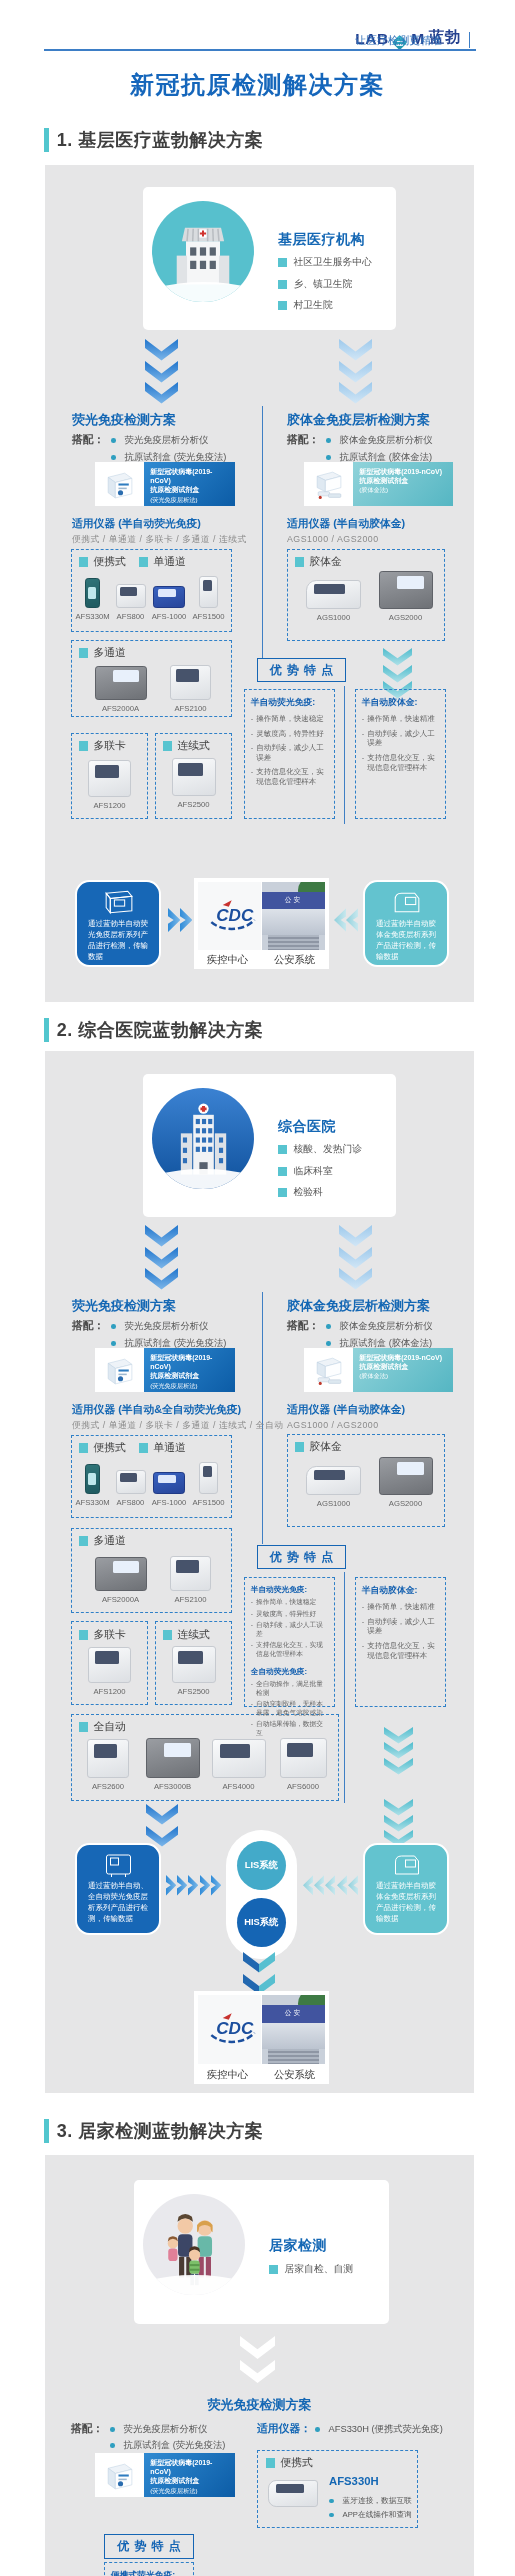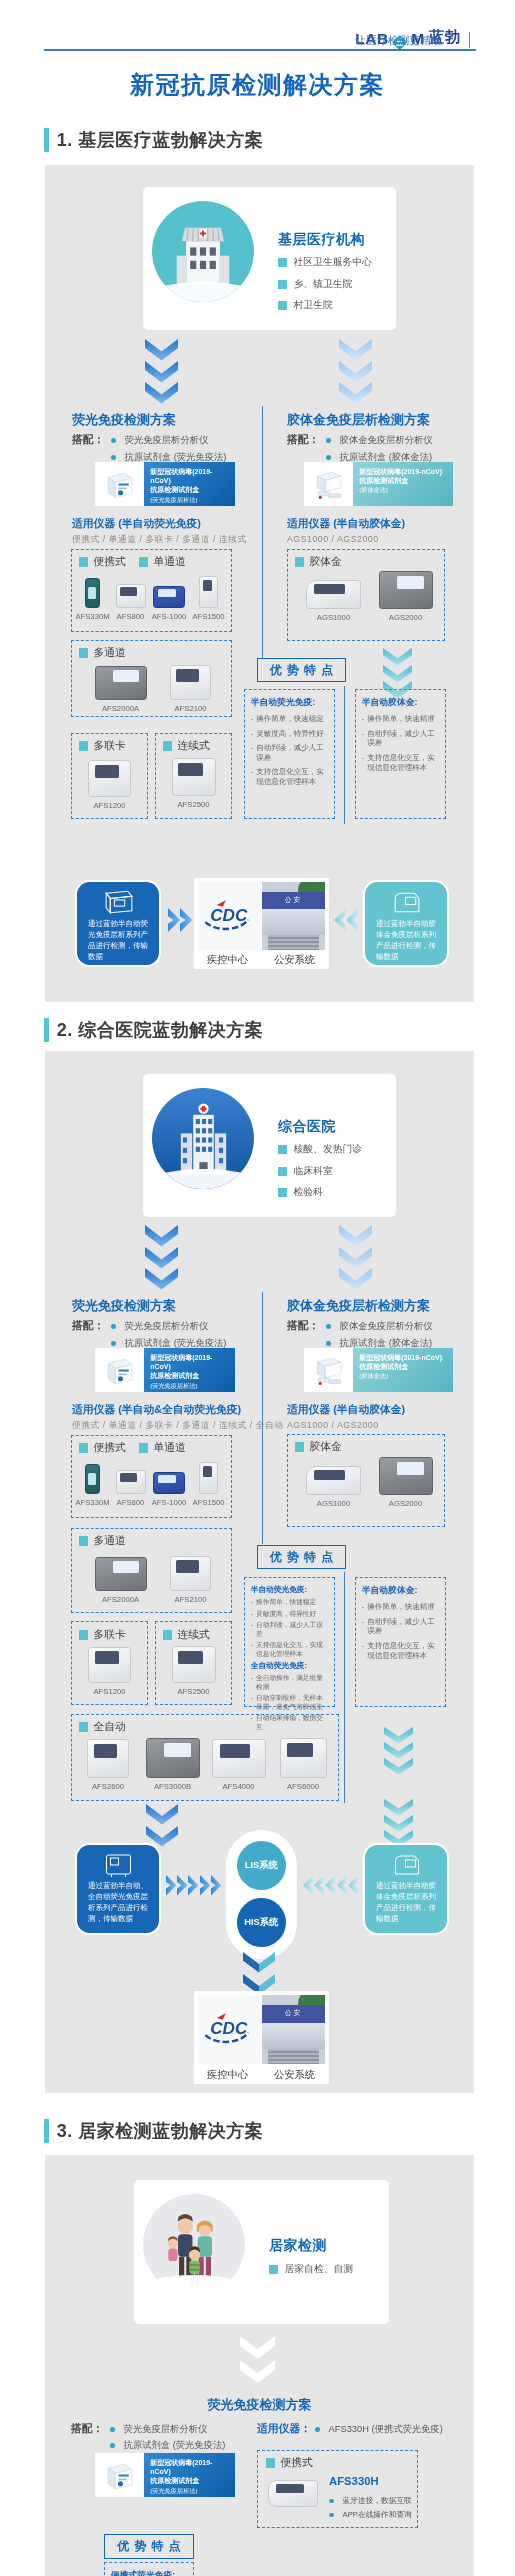--- a/index.html
+++ b/index.html
@@ -76,21 +76,21 @@
   .advbox.sm .h{font-size:7.7px;margin-bottom:3.1px}
   .advbox.sm .it{font-size:6.7px;margin-bottom:2.6px}
   .vline{position:absolute;width:1px;background:#3f7fc4}
   
   .fbox{position:absolute;border-radius:14.4px;border:2.6px solid #fff;color:#fff}
   .fb-blue{background:#1767b6}
   .fb-teal{background:#63c3cf}
   .fbox .ic{display:flex;justify-content:center;margin:7.2px 0 3.1px}
   .fbox .ftxt{font-size:7.5px;line-height:1.45;padding:0 11px;text-align:left}
   .cdcbox{position:absolute;background:#fff}
-  .cdc-img{position:absolute;background:#f7f8f9;display:flex;align-items:center;justify-content:flex-start;overflow:hidden}
+  .cdc-img{position:absolute;background:#f7f8f9;display:flex;align-items:center;justify-content:flex-end;overflow:hidden}
   .police{position:absolute;overflow:hidden;background:#c9d0da}
   .p-banner{position:absolute;left:0;top:14%;width:100%;height:26%;background:#41549f;display:flex;align-items:center;justify-content:center;color:#fff;font-size:6.7px;letter-spacing:2.1px}
   .p-tree{position:absolute;right:-12%;top:-10%;width:55%;height:45%;border-radius:50%;background:#3e7a44}
   .p-wall{position:absolute;left:0;top:40%;width:100%;height:38%;background:linear-gradient(180deg,#dde2e9,#bcc4d0)}
   .p-steps{position:absolute;left:10%;bottom:0;width:80%;height:22%;background:repeating-linear-gradient(180deg,#aeb6c2 0 2.1px,#8e96a4 2.1px 4.1px)}
   .cdc-lab{position:absolute;font-size:10.3px;color:#333;text-align:center}
   .lisblob{position:absolute;background:#fff;border-radius:36px}
   .syscirc{position:absolute;width:49px;height:49px;border-radius:50%;display:flex;align-items:center;justify-content:center;color:#fff;font-size:9.3px;font-weight:bold}
   .c-lis{background:#43aac9}
   .c-his{background:#1565b4}
@@ -653,21 +653,21 @@
         </div>
       <div class="it">
           <span>灵敏度高，特异性好</span>
         </div>
       <div class="it">
           <span>自动判读，减少人工误差</span>
         </div>
       <div class="it">
           <span>支持信息化交互，实现信息化管理样本</span>
         </div>
-      <div class="h" style="margin-top:3px">全自动荧光免疫:</div>
+      <div class="h" style="margin-top:9px">全自动荧光免疫:</div>
       <div class="it">
           <span>全自动操作，满足批量检测</span>
         </div>
       <div class="it">
           <span>自动穿刺取样，无样本暴露，避免气溶胶感染</span>
         </div>
       <div class="it">
           <span>自动结果传输，数据交互</span>
         </div>
     </div>

